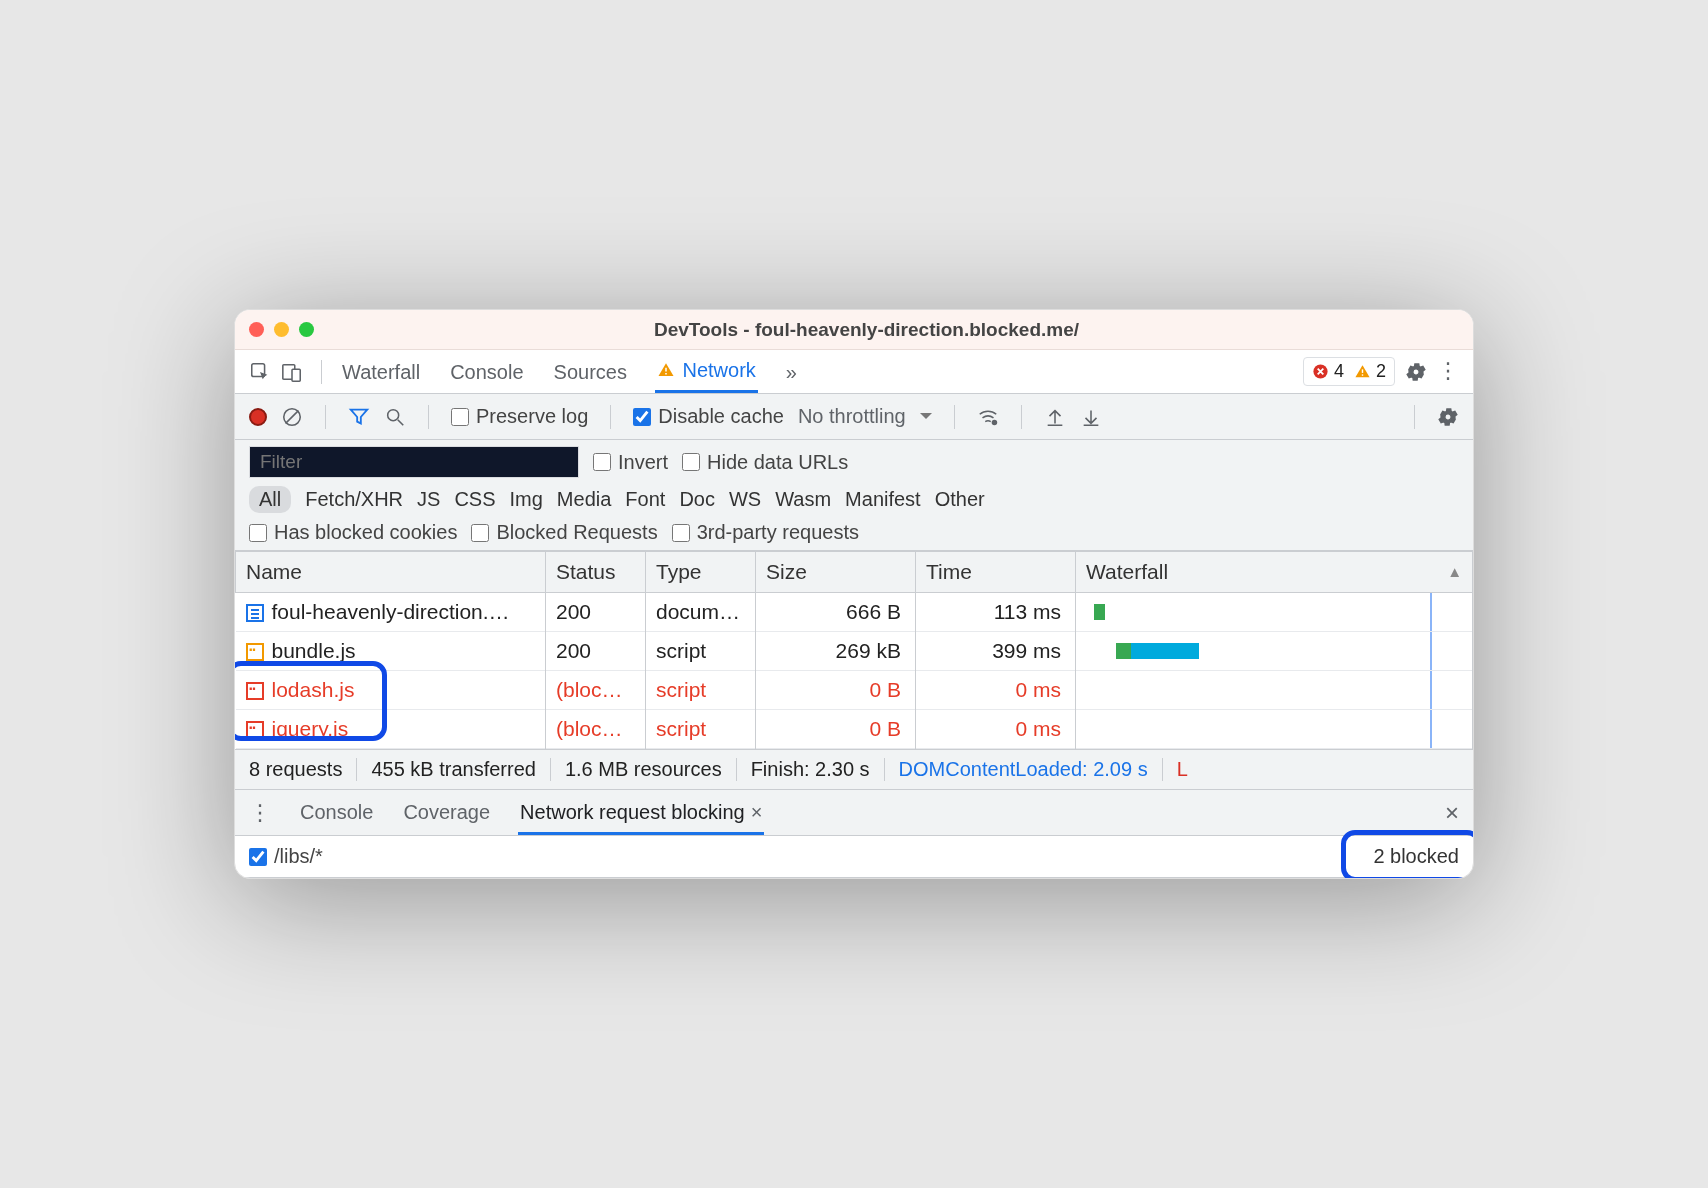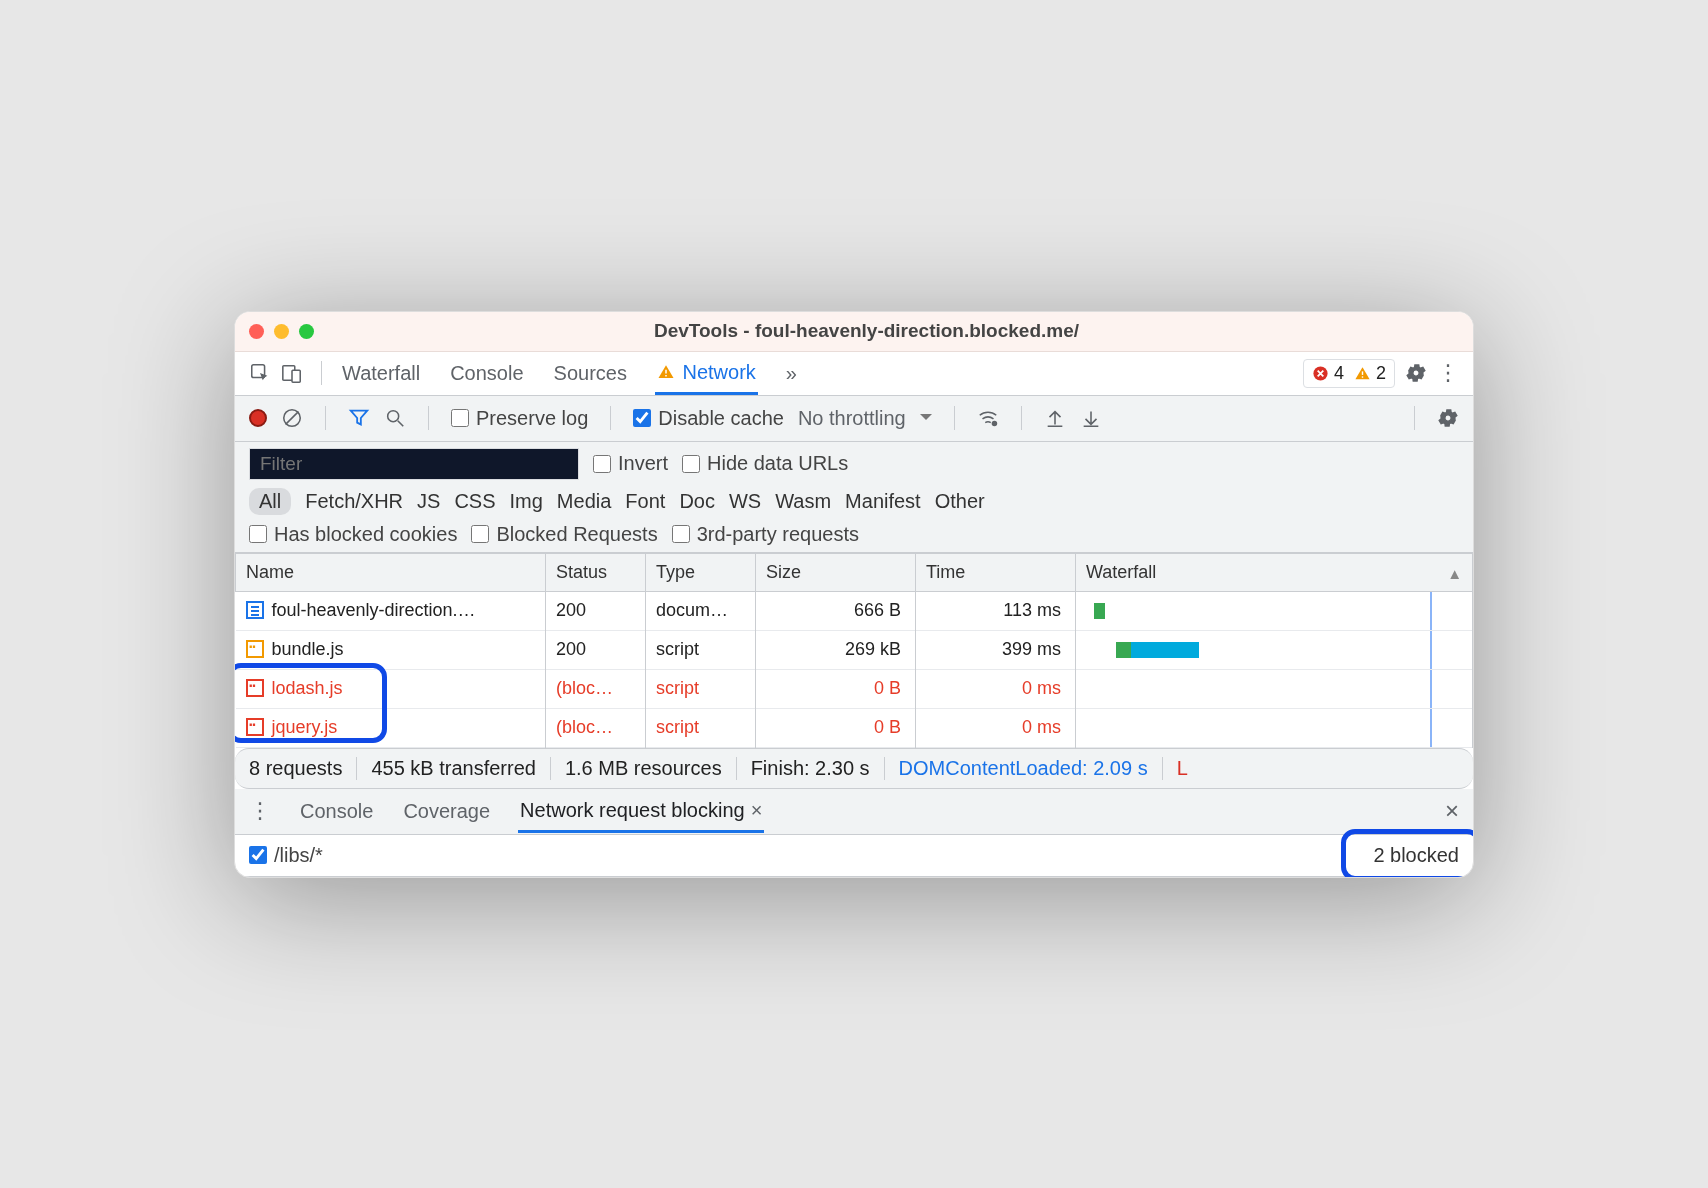--- a/index.html
+++ b/index.html
@@ -101,21 +101,21 @@
   .filter-input {
     width: 330px; height: 32px; border: 1px solid #dadce0; background: #0f172a;
     padding: 0 10px; font-size: 19px; color: #888;
   }
   .typesbar { border-bottom: none; padding-top: 8px; padding-bottom: 8px; flex-wrap: wrap;}
   .typechip { color: #333; }
   .typechip.active { background: #d9dbde; border-radius: 10px; padding: 2px 10px;}
   .flagsbar { padding-top: 0;}
 
   
-  table.net { width: 100%; border-collapse: collapse; font-size: 18px;}
+  table.net { width: 100%; border-collapse: collapse; font-size: 21px;}
   table.net th {
     text-align: left; font-weight: 400; color: #333; padding: 8px 10px;
     border: 1px solid var(--border); background: var(--bar-bg);
   }
   table.net th.sort::after { content:"▲"; float: right; color:#888; font-size: 15px; margin-top: 3px;}
   table.net td {
     padding: 6px 10px; border-right: 1px solid var(--border);
     white-space: nowrap; overflow: hidden; text-overflow: ellipsis;
   }
   table.net td.num { text-align: right; padding-right: 14px;}
@@ -137,21 +137,20 @@
   .hl {
     position: absolute; border: 5px solid var(--highlight); border-radius: 14px;
     pointer-events: none;
   }
 
   .summary {
     display: flex; gap: 0; padding: 8px 14px; align-items: center;
     border-top: 1px solid var(--border); background: var(--bar-bg);
     border-bottom: 1px solid var(--border);
     overflow: hidden;
-    border-radius: 14px;
   }
   .summary span { padding: 0 14px; border-right: 1px solid var(--border); white-space: nowrap;}
   .summary span:first-child { padding-left: 0;}
   .summary .dcl { color: var(--accent);}
   .summary .load { color: #d93025;}
 
   
   .drawer-tabs {
     display: flex; align-items: center; padding: 0 14px; height: 46px;
     border-bottom: 1px solid var(--border); gap: 26px; background: var(--bar-bg);

